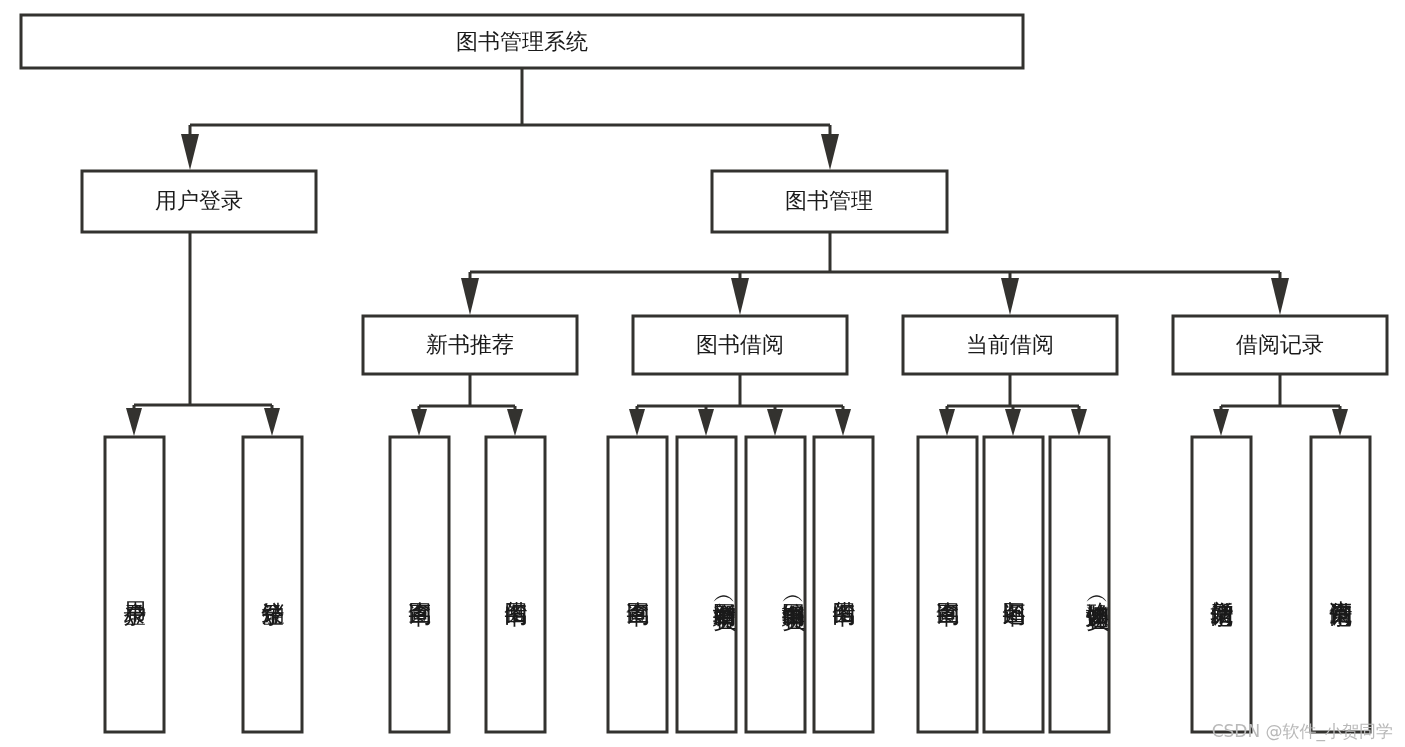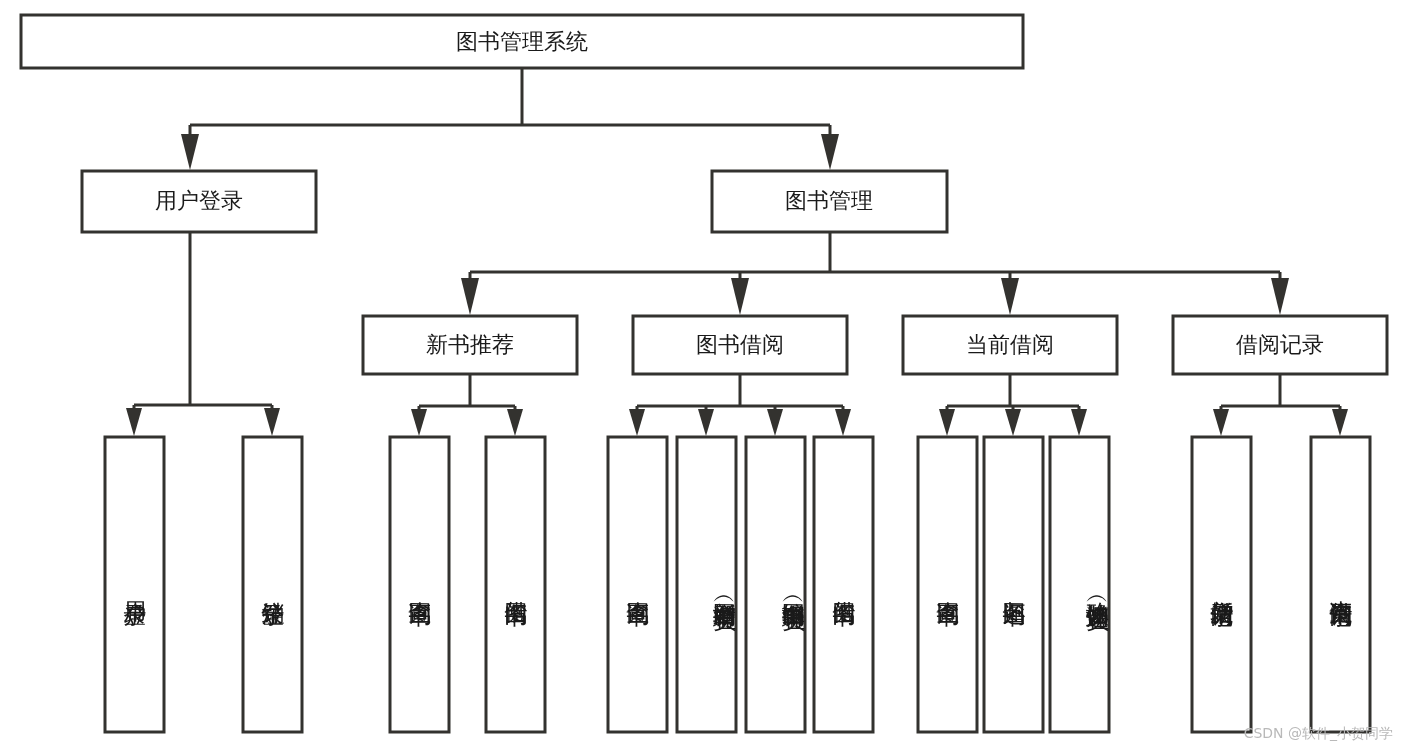--- a/index.html
+++ b/index.html
@@ -58,21 +58,21 @@
     justify-content: center;
     white-space: nowrap;
     letter-spacing: 1px;
     pointer-events: none;
   }
   #watermark {
     position: absolute;
     right: 12px;
     bottom: 4px;
     font-family: "DejaVu Sans", "Liberation Sans", sans-serif;
-    font-size: 14px;
+    font-size: 17px;
     color: #b9b9b9;
     white-space: nowrap;
   }
 </style>
 </head>
 <body>
 
 <div id="page">
 
   <svg id="diagram-svg" viewBox="0 0 1405 747">

